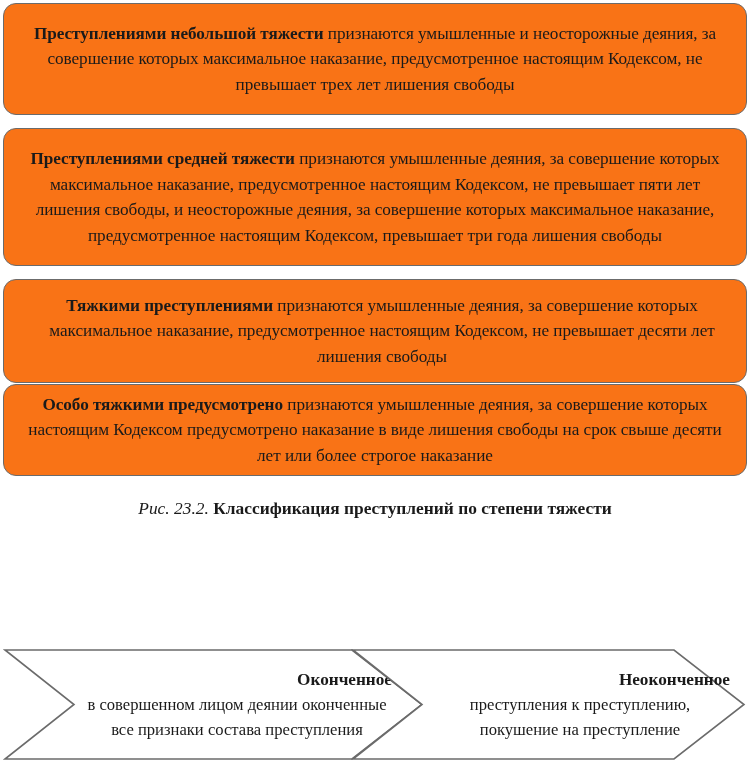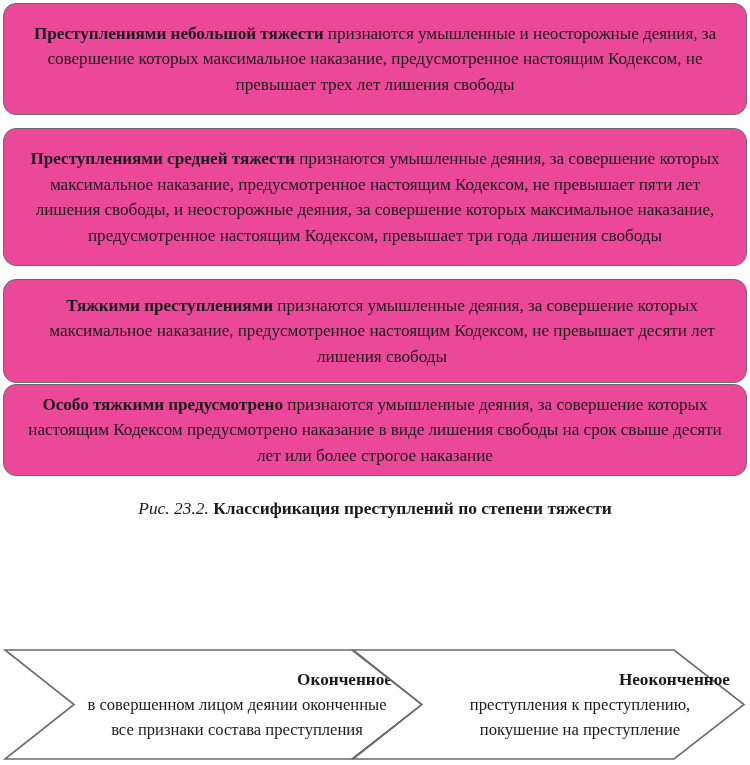--- a/index.html
+++ b/index.html
@@ -24,21 +24,21 @@
   }
 
   
   .defbox {
     position: absolute;
     left: 3px;
     width: 744px;
     box-sizing: border-box;
     border: 1.4px solid #6b6b6b;
     border-radius: 13px;
-    background: #ec4899;
+    background: #f97316;
     display: flex;
     align-items: center;
     justify-content: center;
     padding: 4px 14px;
   }
   .defbox .inner {
     text-align: center;
     font-size: 17.2px;
     line-height: 25.5px;
     letter-spacing: -0.05px;

